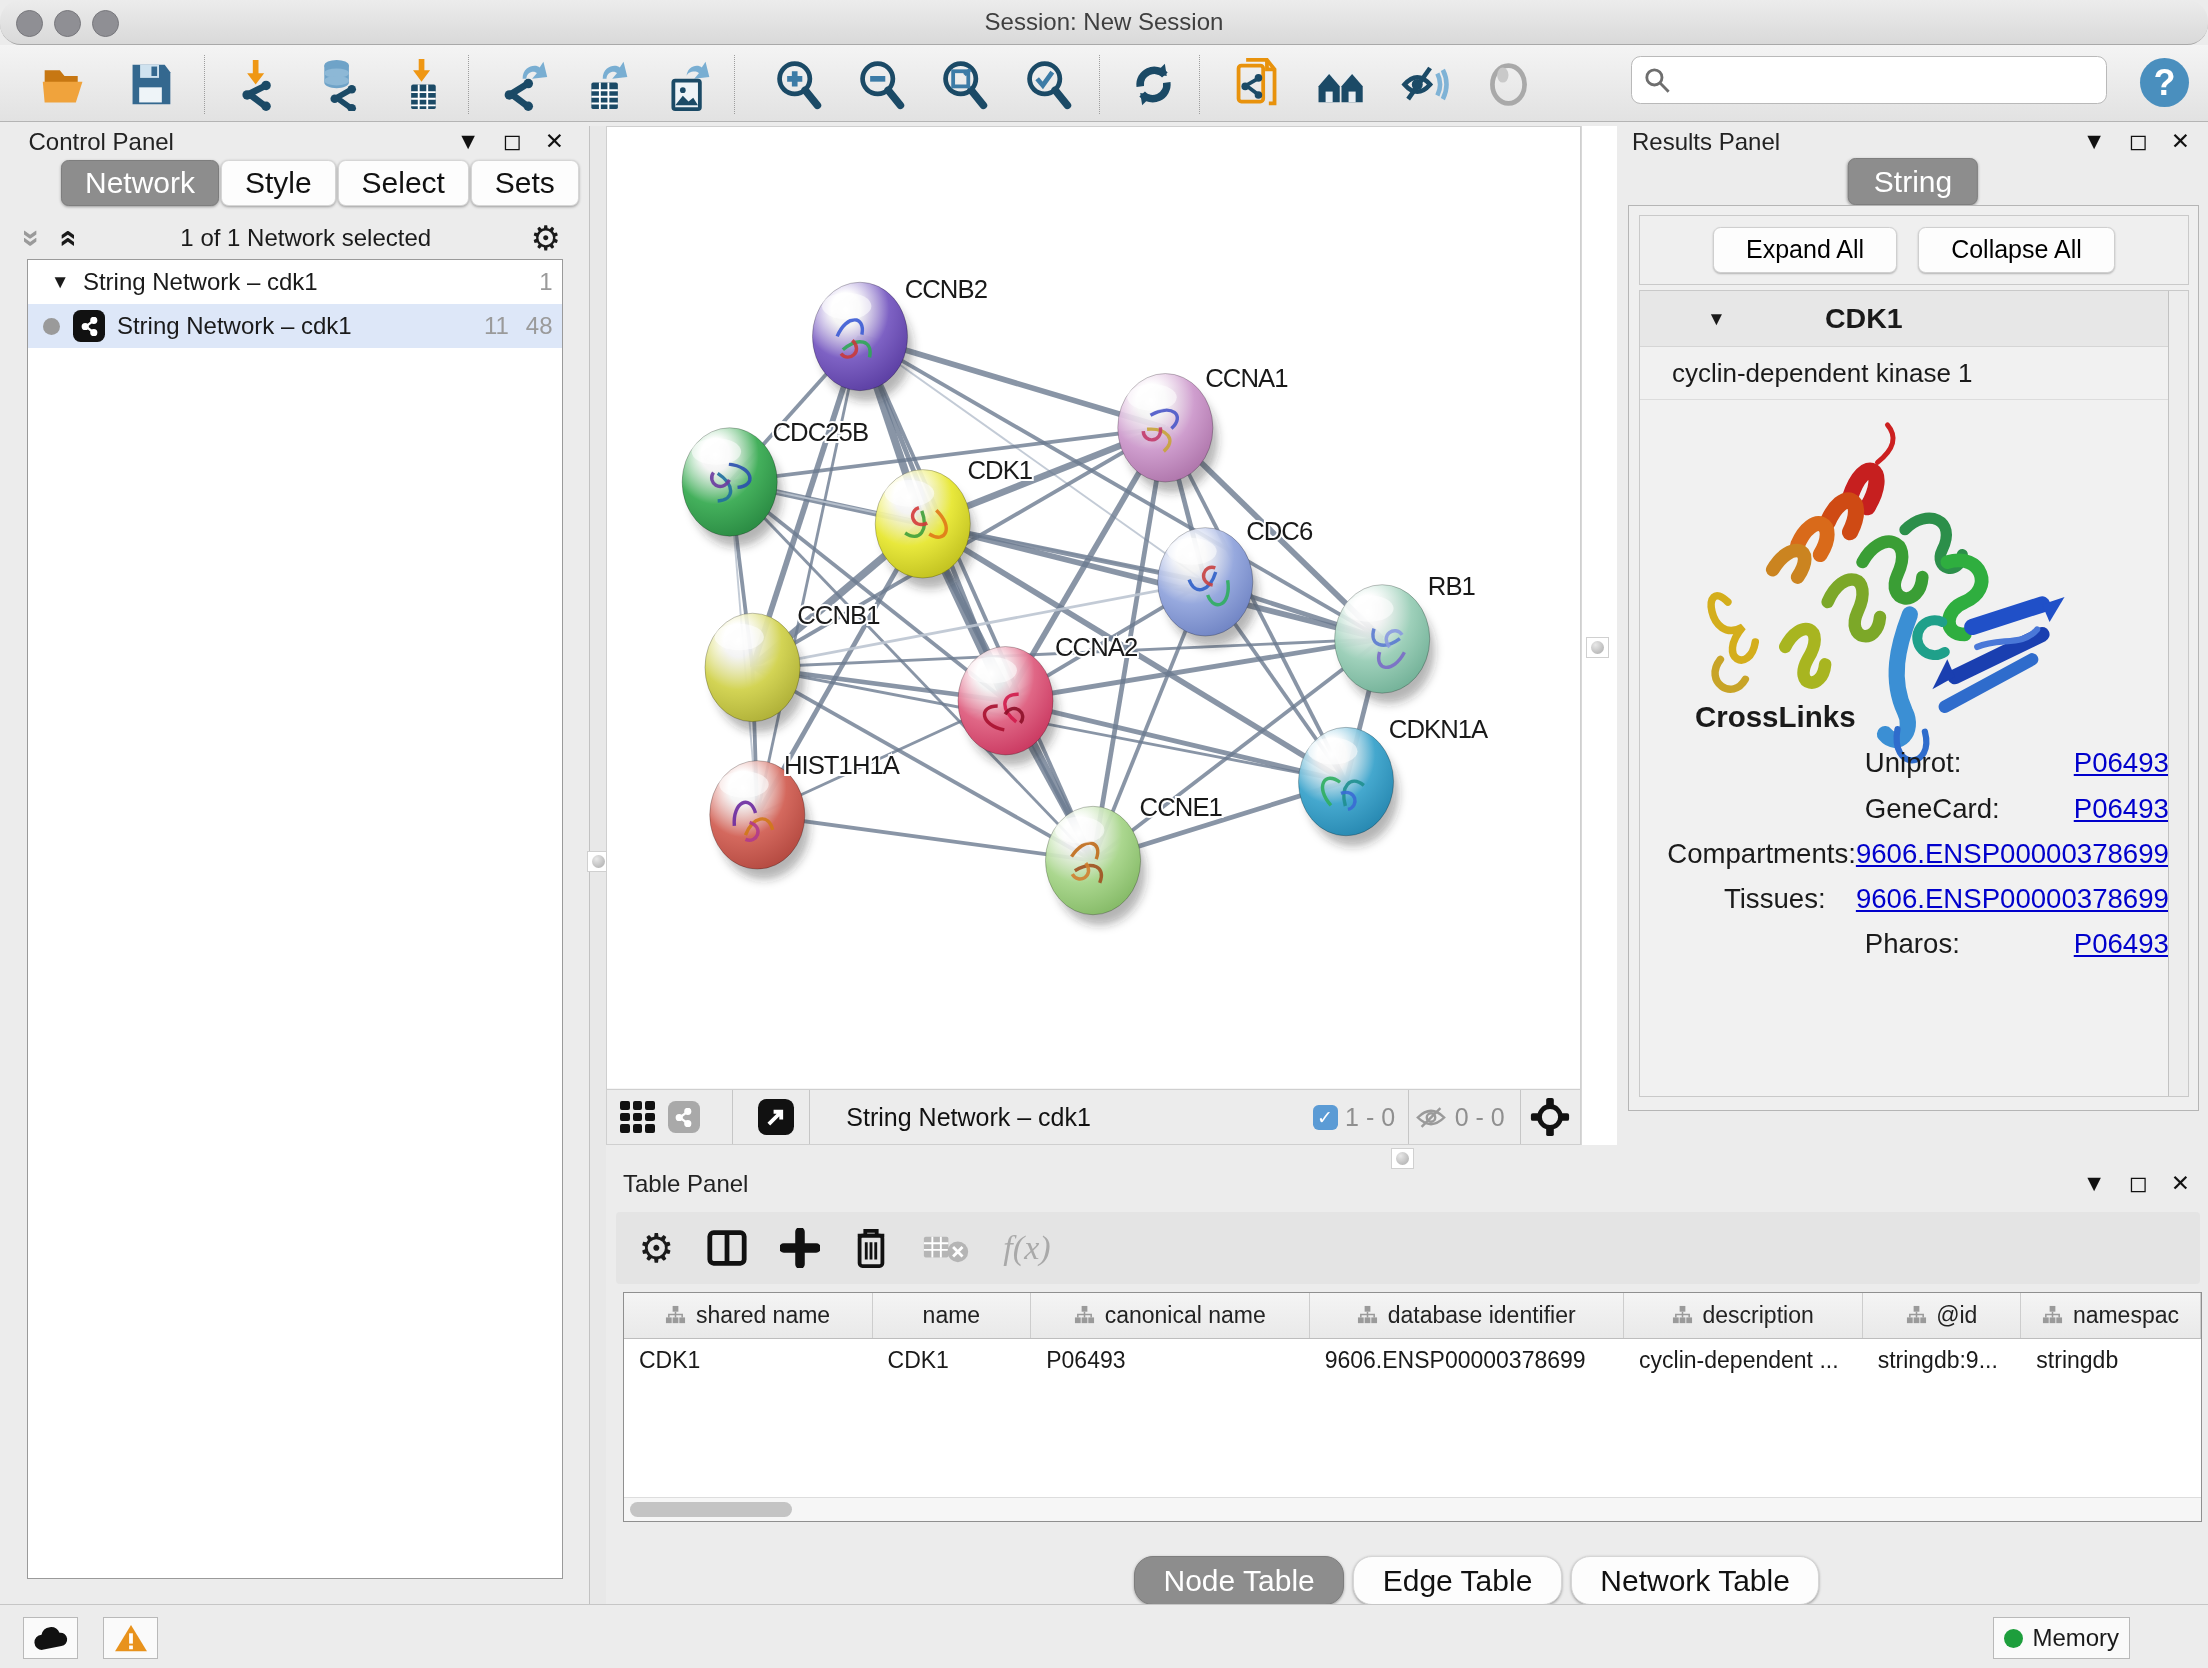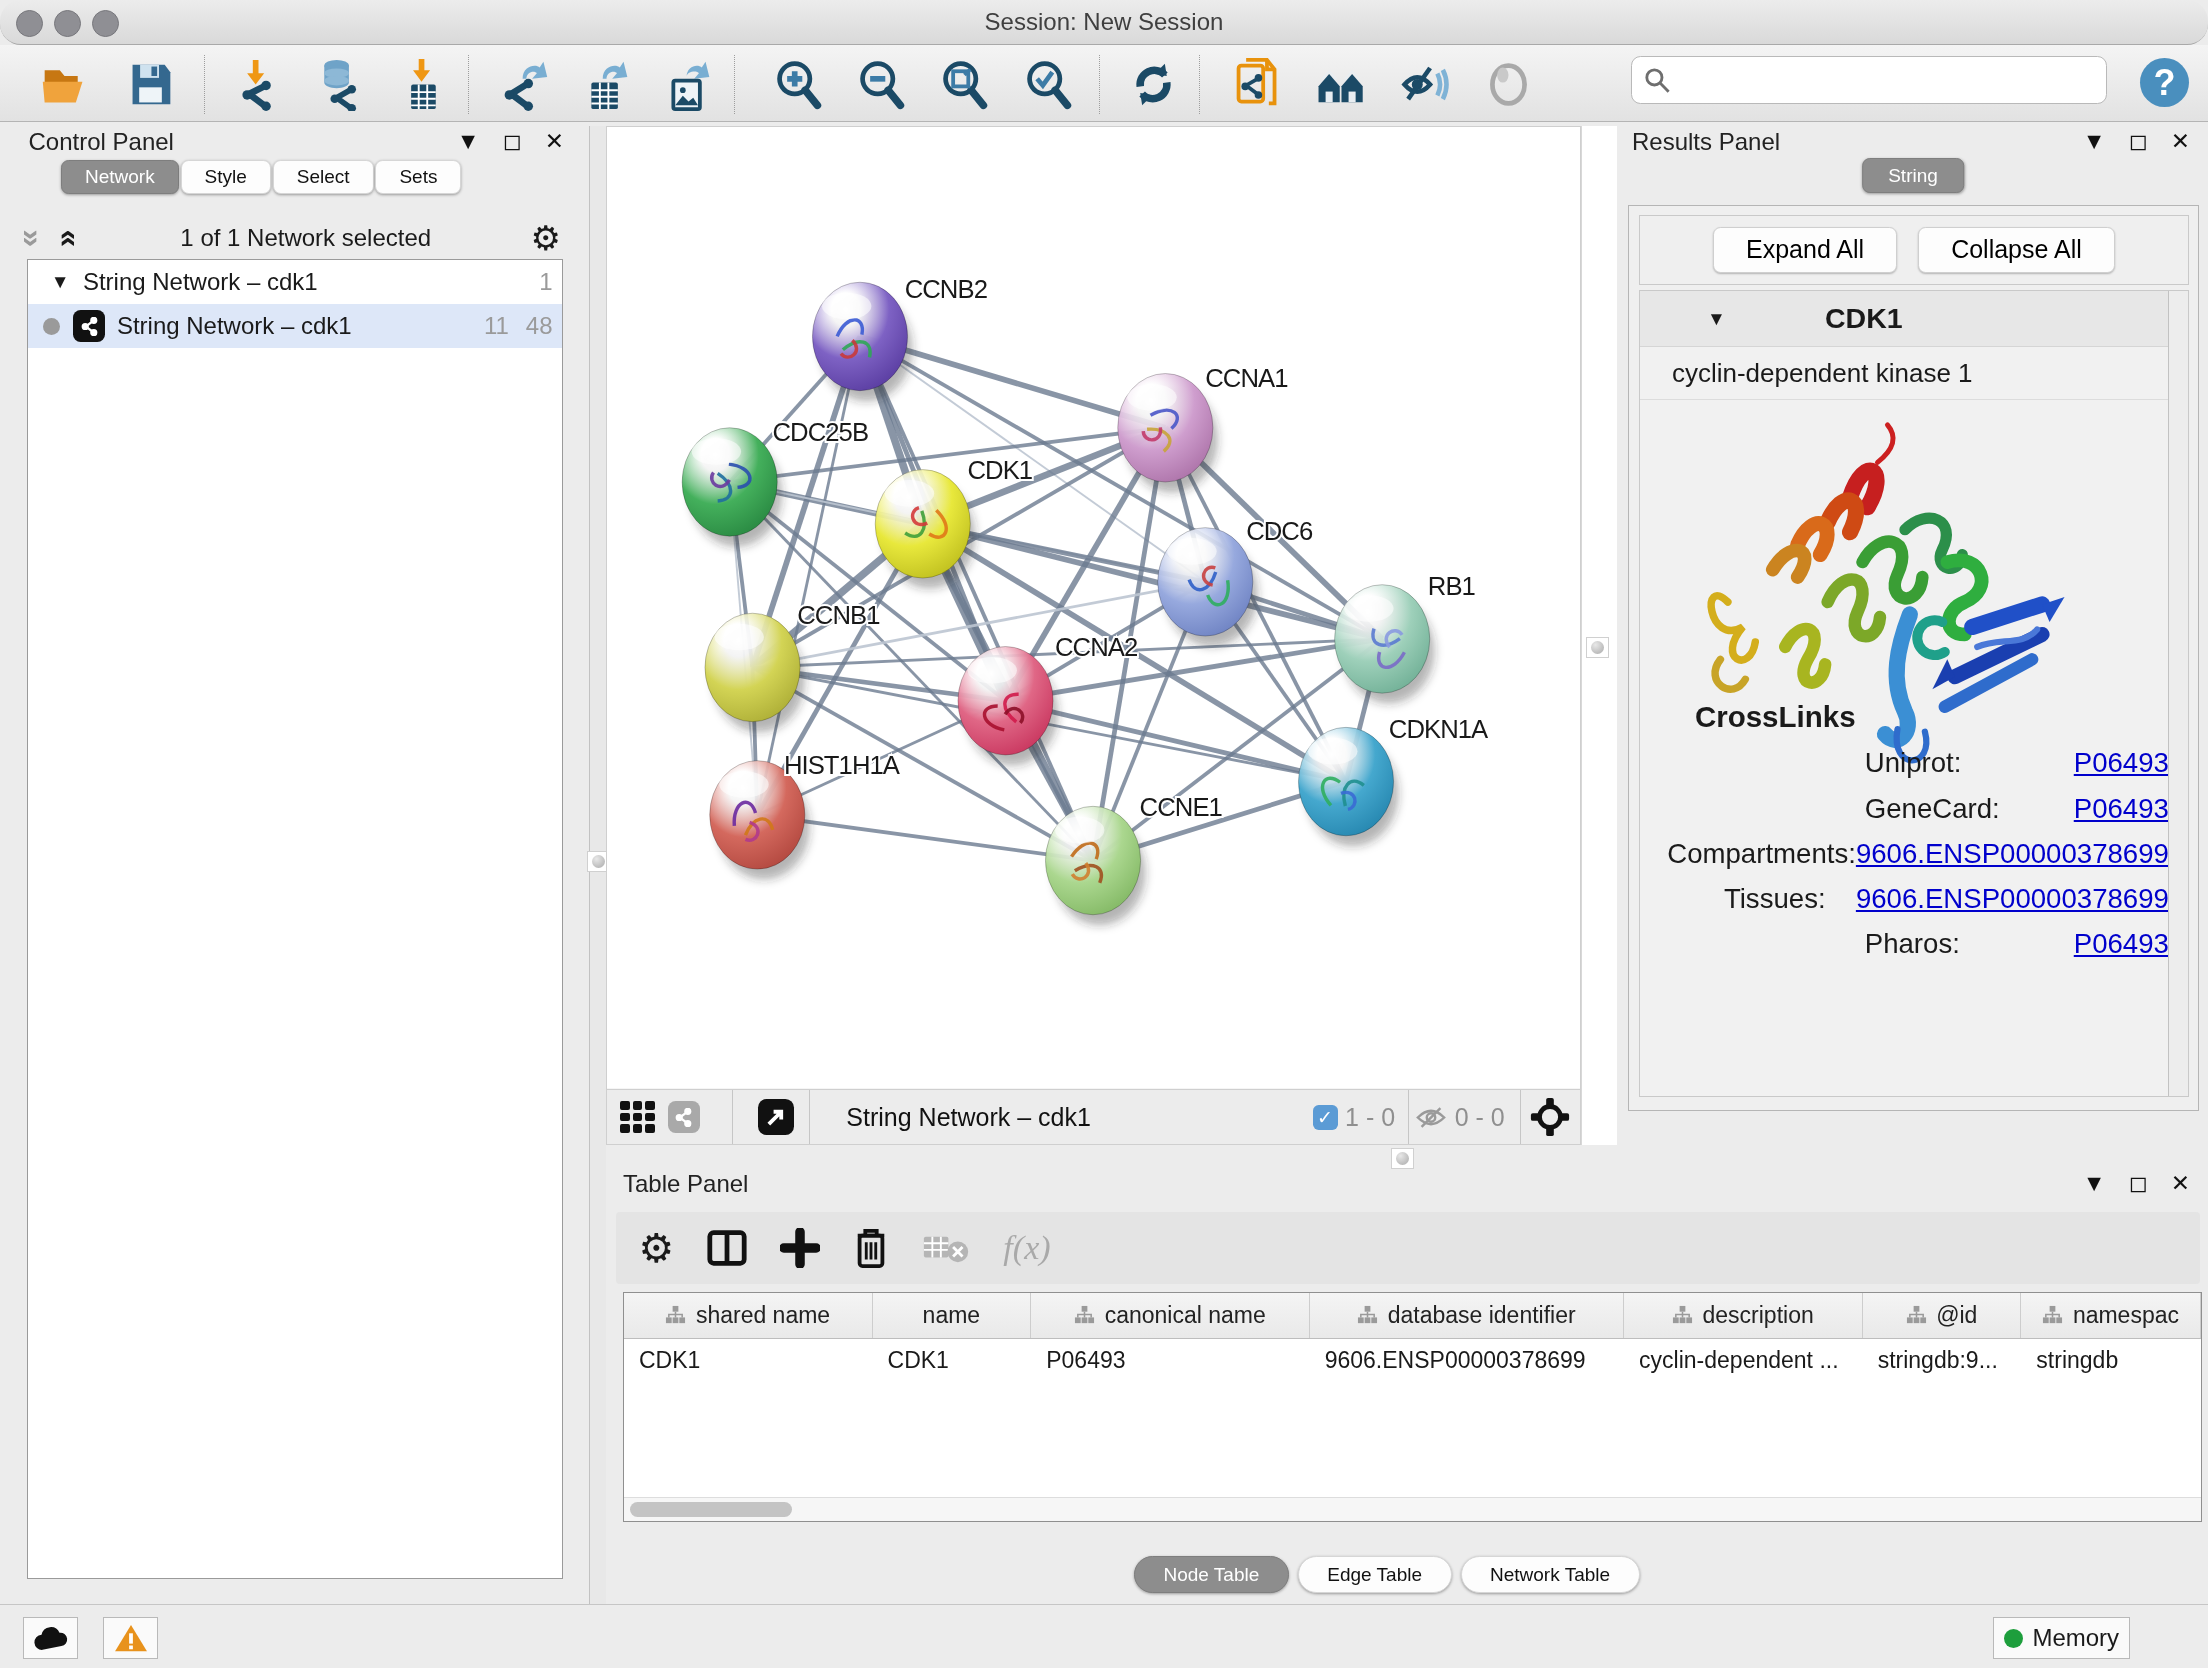--- a/index.html
+++ b/index.html
@@ -14,21 +14,21 @@
   #toolbar{left:0;top:45px;width:2208px;height:76px;background:linear-gradient(#f4f4f4,#e2e2e2);border-bottom:1px solid #b4b4b4;}
   .tb-ico{position:absolute;top:13.3px;width:53px;height:53px;display:flex;align-items:center;justify-content:center;cursor:pointer;}
   .tb-sep{position:absolute;top:9.5px;height:59px;border-left:1.9px dotted #9d9d9d;width:0;}
   #search-wrap{position:absolute;left:1631px;top:11.4px;width:476px;height:48px;background:#fff;border:1.9px solid #b9b9b9;border-radius:9.5px;display:flex;align-items:center;padding-left:11.4px;box-sizing:border-box;}
   #search-input{border:none;outline:none;font-size:23px;flex:1;background:transparent;}
   #help-btn{position:absolute;left:2140px;top:13.3px;width:49px;height:49px;border-radius:50%;background:#4a8fbe;color:#fff;font-weight:bold;font-size:36px;text-align:center;line-height:49px;}
   
   .panel-title{font-size:24px;color:#222;}
   .winbtns{position:absolute;display:flex;gap:23px;align-items:center;font-size:23px;color:#111;}
   .wb{cursor:pointer;font-weight:bold;}
-  .tabbtn{border-radius:7.6px;padding:5.7px 25px;font-size:19px;background:#fdfdfd;color:#111;box-shadow:0 1px 2.9px rgba(0,0,0,.35);cursor:pointer;border:1px solid #d6d6d6;}
+  .tabbtn{border-radius:7.6px;padding:5.7px 25px;font-size:30px;background:#fdfdfd;color:#111;box-shadow:0 1px 2.9px rgba(0,0,0,.35);cursor:pointer;border:1px solid #d6d6d6;}
   .tabbtn.sel{background:#8d8d8d;color:#fff;border-color:#7e7e7e;}
   
   #control-panel{left:0;top:126px;width:589px;height:1478px;background:#ececec;}
   #cp-tabs{position:absolute;left:61px;top:34px;display:flex;}
   #cp-tabs .tabbtn{border-radius:7.6px 7.6px 7.6px 7.6px;padding:4.8px 23px;margin-right:1.9px;}
   #cp-toolrow{position:absolute;left:17px;top:91px;width:544px;height:42px;display:flex;align-items:center;}
   .chev{font-size:32px;font-weight:bold;line-height:28.5px;width:32px;text-align:center;cursor:pointer;}
   #cp-status{flex:1;text-align:center;font-size:24px;}
   .gear{font-size:34px;cursor:pointer;}
   #net-list{position:absolute;left:27px;top:133px;width:536px;height:1320px;background:#fff;border:1.9px solid #9a9a9a;box-sizing:border-box;}

